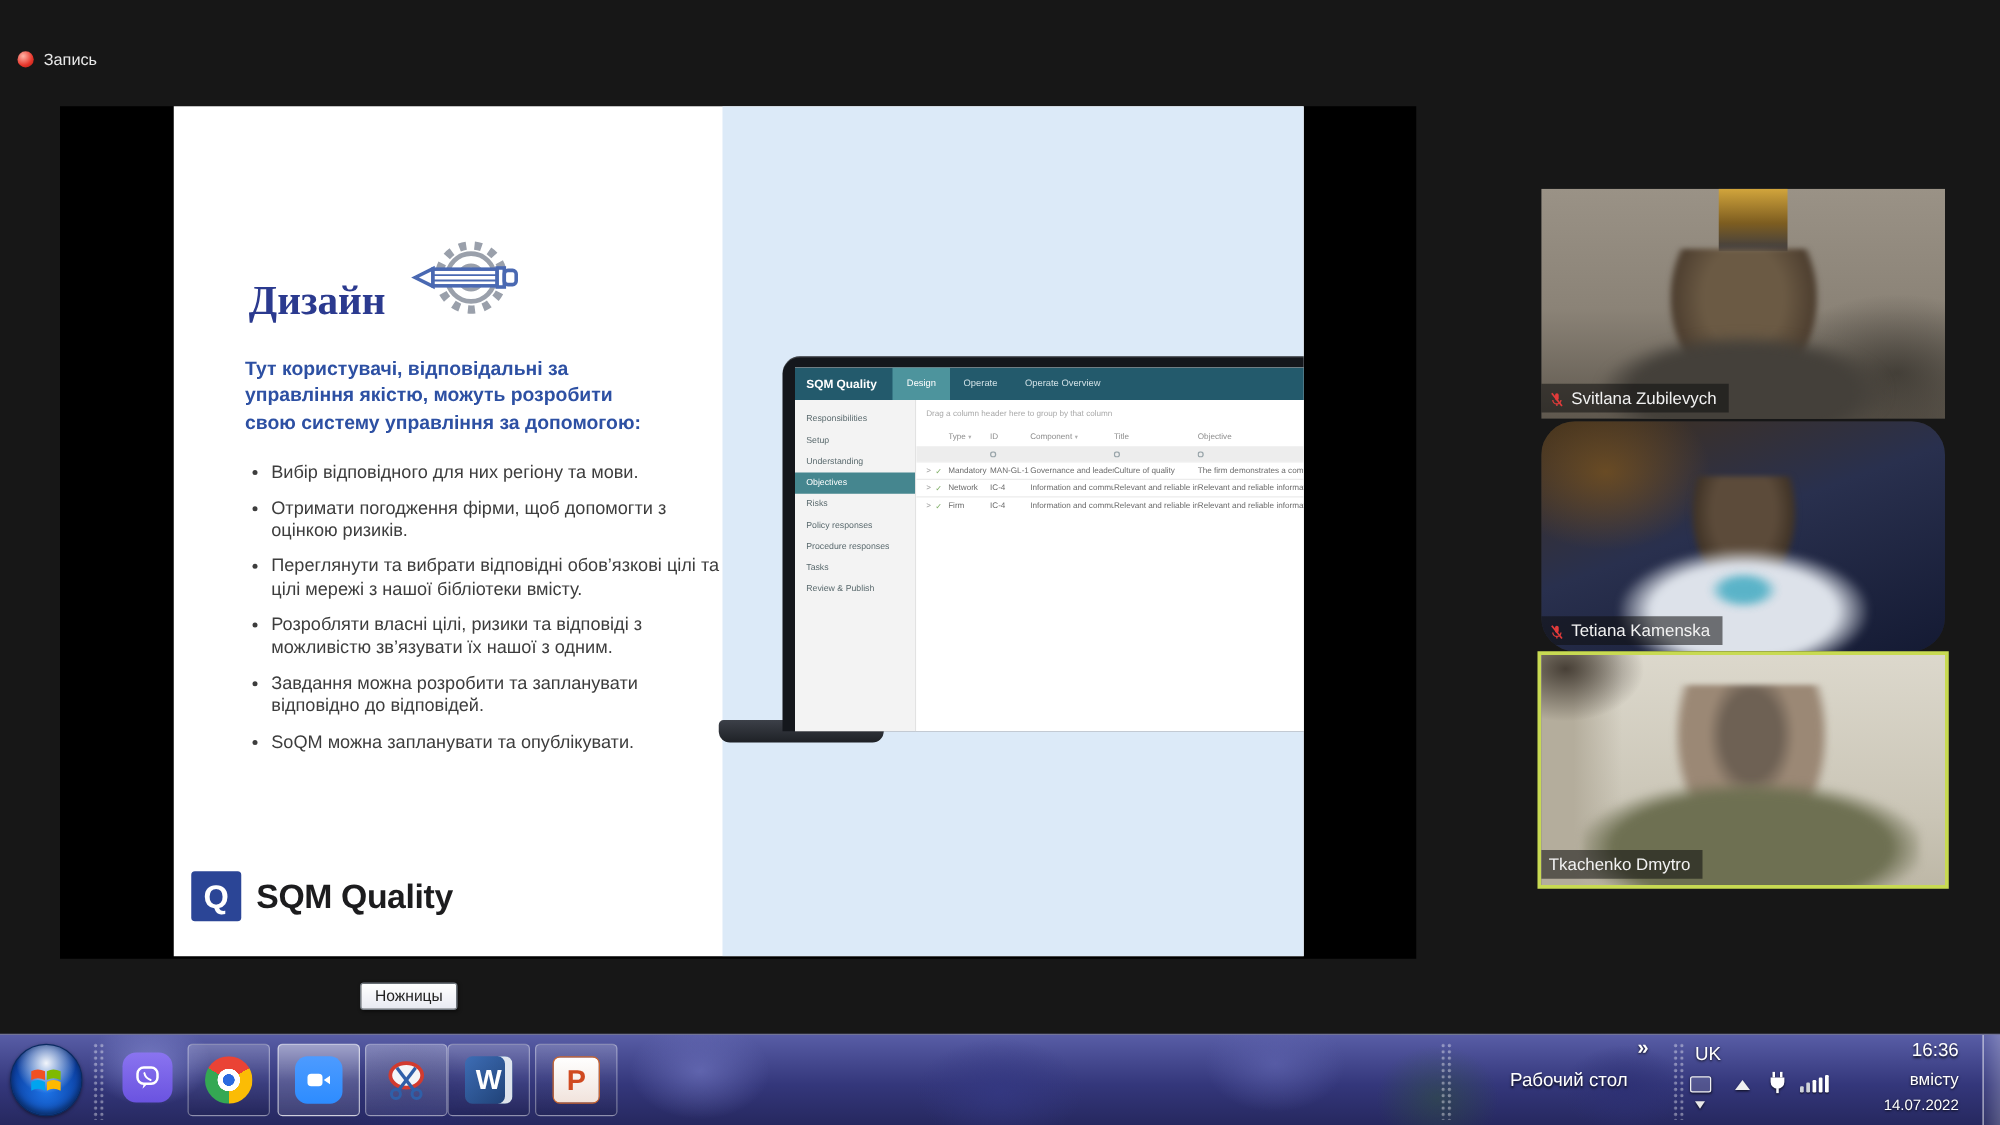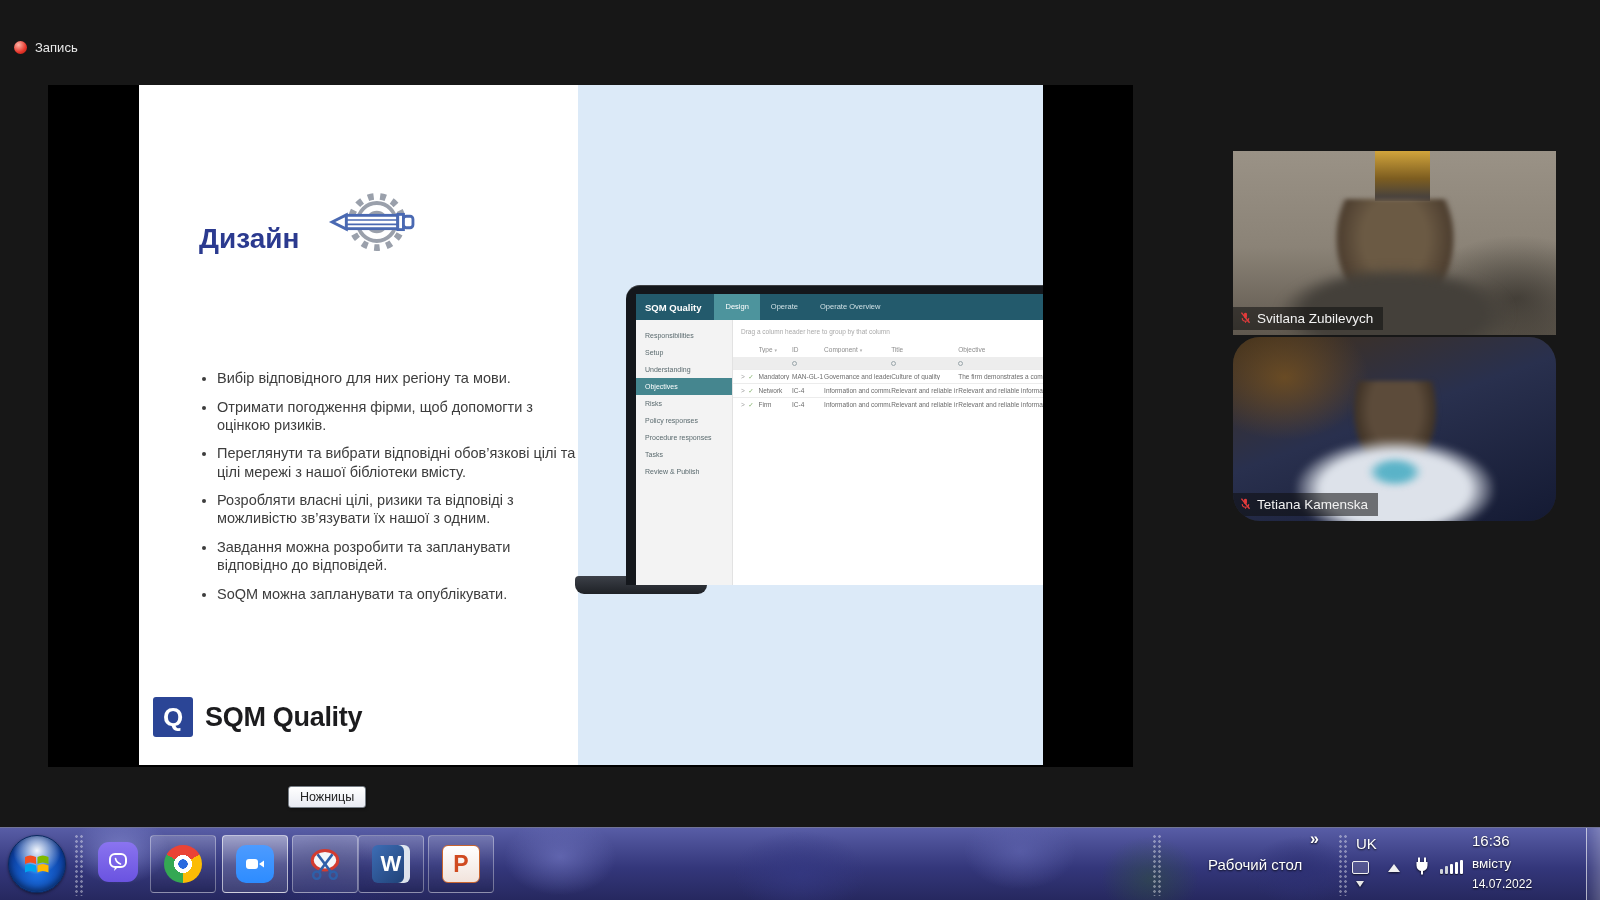--- a/index.html
+++ b/index.html
@@ -30,21 +30,21 @@
   
   .record{position:absolute;left:14px;top:40px;display:flex;align-items:center;gap:8px;}
   .rec-dot{width:13px;height:13px;border-radius:50%;
     background:radial-gradient(circle at 35% 30%,#ffb3a6,#e6352a 60%,#a81d12);}
   .rec-label{color:#e9e9e9;font-size:13px;}
 
   
   .share{position:absolute;left:48px;top:85px;width:1085px;height:682px;background:#000;}
   .slide{position:absolute;left:91px;top:0;width:904px;height:680px;background:#ffffff;overflow:hidden;}
   .slide-right{position:absolute;left:439px;top:0;width:465px;height:680px;background:#dceaf8;}
-  .slide-title{position:absolute;left:60px;top:138px;font-size:28px;font-weight:bold;color:#2b3a8f;}
+  .slide-title{position:absolute;left:60px;top:138px;font-size:33px;font-weight:bold;color:#2b3a8f;font-family:Liberation Serif, serif;}
   .gearpencil{position:absolute;left:186px;top:98px;}
   .slide-intro{position:absolute;left:57px;top:200px;width:336px;font-size:15.5px;font-weight:bold;
     color:#2d50a3;line-height:1.38;}
   .slide-bullets{position:absolute;left:60px;top:284px;width:378px;margin:0;padding-left:18px;
     font-size:14.5px;color:#3d3d3d;line-height:1.25;}
   .slide-bullets li{margin-bottom:10.5px;}
   .slide-logo{position:absolute;left:14px;top:612px;display:flex;align-items:center;gap:12px;}
   .logo-q{width:40px;height:40px;background:#2b4596;color:#fff;font-size:26px;font-weight:bold;
     display:flex;align-items:center;justify-content:center;border-radius:3px;}
   .logo-text{font-size:27px;font-weight:bold;color:#1c1c1e;letter-spacing:-.3px;}
@@ -78,21 +78,21 @@
   .mag{width:5px;height:5px;border:1px solid #99a5aa;border-radius:50%;display:inline-block;}
   .slide-banner{position:absolute;left:544px;top:450px;width:360px;height:65px;background:#2c4594;
     display:flex;align-items:center;z-index:3;}
   .banner-text{font-size:27px;font-weight:bold;color:#fff;padding-left:32px;letter-spacing:.2px;}
 
   
   .tile{position:absolute;left:1233px;width:323px;height:184px;overflow:hidden;background:#222;}
   #t1{top:151px;}
   #t2{top:337px;border-radius:27px;}
   #t3{top:521px;left:1230px;width:329px;height:190px;border:3px solid #c8da52;}
-  .tag{position:absolute;left:0;bottom:5px;display:flex;align-items:flex-start;gap:5px;
+  .tag{position:absolute;left:0;bottom:5px;display:flex;align-items:flex-end;gap:5px;
     background:rgba(15,15,15,.55);color:#f2f2f2;font-size:13.5px;padding:4px 10px 4px 6px;z-index:5;}
   .blob{position:absolute;}
   #t1 .bg{position:absolute;inset:0;background:
     radial-gradient(140px 90px at 88% 80%,rgba(30,28,24,.55),transparent 70%),
     linear-gradient(180deg,#9a9286,#8b8377 52%,#5f584e);}
   #t1 .pic{left:44%;top:0;width:17%;height:27%;
     background:linear-gradient(180deg,#d2a53c,#7d5d20 55%,#3c3c44);}
   #t1 .head{left:50%;top:26%;width:120px;height:116px;transform:translateX(-50%);
     background:radial-gradient(ellipse at 50% 34%,#6b5a44 0 38%,#4e3f30 66%,transparent 72%);filter:blur(2px);}
   #t1 .body{left:50%;bottom:-24px;width:230px;height:92px;transform:translateX(-50%);
@@ -169,21 +169,21 @@
   .bars{position:absolute;display:flex;align-items:flex-end;gap:2px;}
   .bars i{display:block;width:3px;background:#fff;border-radius:1px;box-shadow:0 1px 1px rgba(0,0,0,.6);}
   .bars i:nth-child(1){height:5px;background:#cfd3da;}
   .bars i:nth-child(2){height:8px;background:#cfd3da;}
   .bars i:nth-child(3){height:10px;}
   .bars i:nth-child(4){height:12px;}
   .bars i:nth-child(5){height:14px;}
   .show-desktop{position:absolute;right:0;top:0;width:14px;height:73px;
     background:linear-gradient(90deg,rgba(255,255,255,.06),rgba(255,255,255,.22));
     border-left:1px solid rgba(255,255,255,.55);}
-  .clock{position:absolute;left:1472px;width:95px;text-align:left;color:#fff;text-shadow:0 1px 2px rgba(0,0,0,.85);}
+  .clock{position:absolute;left:1472px;width:95px;text-align:right;color:#fff;text-shadow:0 1px 2px rgba(0,0,0,.85);}
 </style>
 </head>
 <body>
 
 <div id="root">
 
 
   <div class="record">
     <span class="rec-dot"></span>
     <span class="rec-label">Запись</span>
@@ -202,20 +202,21 @@
           <circle cx="54" cy="41" r="10" fill="none" stroke="#9aa0ab" stroke-width="3.5"></circle>
           <path d="M7 41 L22 33.5 V48.5 Z" fill="#fff" stroke="#4a69b2" stroke-width="3"></path>
           <rect x="22" y="34" width="54" height="14" fill="#fff" stroke="#4a69b2" stroke-width="3"></rect>
           <line x1="22" y1="39" x2="76" y2="39" stroke="#4a69b2" stroke-width="1.6"></line>
           <line x1="22" y1="43.5" x2="76" y2="43.5" stroke="#4a69b2" stroke-width="1.6"></line>
           <rect x="76" y="33" width="6" height="16" fill="#fff" stroke="#4a69b2" stroke-width="3"></rect>
           <rect x="82" y="35" width="10" height="12" rx="3" fill="#fff" stroke="#4a69b2" stroke-width="3"></rect>
         </svg>
       </div>
 
+      <div class="slide-intro">Тут користувачі, відповідальні за управління якістю, можуть розробити свою систему управління за допомогою:</div>
 
       <ul class="slide-bullets">
         <li>Вибір відповідного для них регіону та мови.</li>
         <li>Отримати погодження фірми, щоб допомогти з оцінкою ризиків.</li>
         <li>Переглянути та вибрати відповідні обов’язкові цілі та цілі мережі з нашої бібліотеки вмісту.</li>
         <li>Розробляти власні цілі, ризики та відповіді з можливістю зв’язувати їх нашої з одним.</li>
         <li>Завдання можна розробити та запланувати відповідно до відповідей.</li>
         <li>SoQM можна запланувати та опублікувати.</li>
       </ul>
 
@@ -343,20 +344,28 @@
       <svg width="13" height="13" viewBox="0 0 16 16">
           <rect x="6.2" y="2" width="3.6" height="7" rx="1.8" fill="#e23b3b"></rect>
           <path d="M4 8.5a4 4 0 0 0 8 0" stroke="#e23b3b" stroke-width="1.3" fill="none"></path>
           <line x1="8" y1="12.5" x2="8" y2="14.5" stroke="#e23b3b" stroke-width="1.3"></line>
           <line x1="3" y1="2" x2="13" y2="14.5" stroke="#e23b3b" stroke-width="1.7"></line>
         </svg>
       <span>Tetiana Kamenska</span>
     </div>
   </div>
 
+  <div class="tile" id="t3">
+    <div class="bg"></div>
+    <div class="blob head"></div>
+    <div class="blob body"></div>
+    <div class="tag">
+      <span>Tkachenko Dmytro</span>
+    </div>
+  </div>
 
   <div class="tooltip">Ножницы</div>
 
   <div class="taskbar">
     <div class="start-orb">
       <svg width="26" height="22" viewBox="0 0 26 22">
         <path d="M1 4 q5 -3 11 0 l0 7 q-6 -3 -11 0 z" fill="#f25022"></path>
         <path d="M13.5 4 q5 -3 11 0 l0 7 q-6 -3 -11 0 z" fill="#7fba00"></path>
         <path d="M1 12.5 q5 -3 11 0 l0 7 q-6 -3 -11 0 z" fill="#00a4ef"></path>
         <path d="M13.5 12.5 q5 -3 11 0 l0 7 q-6 -3 -11 0 z" fill="#ffb900"></path>

